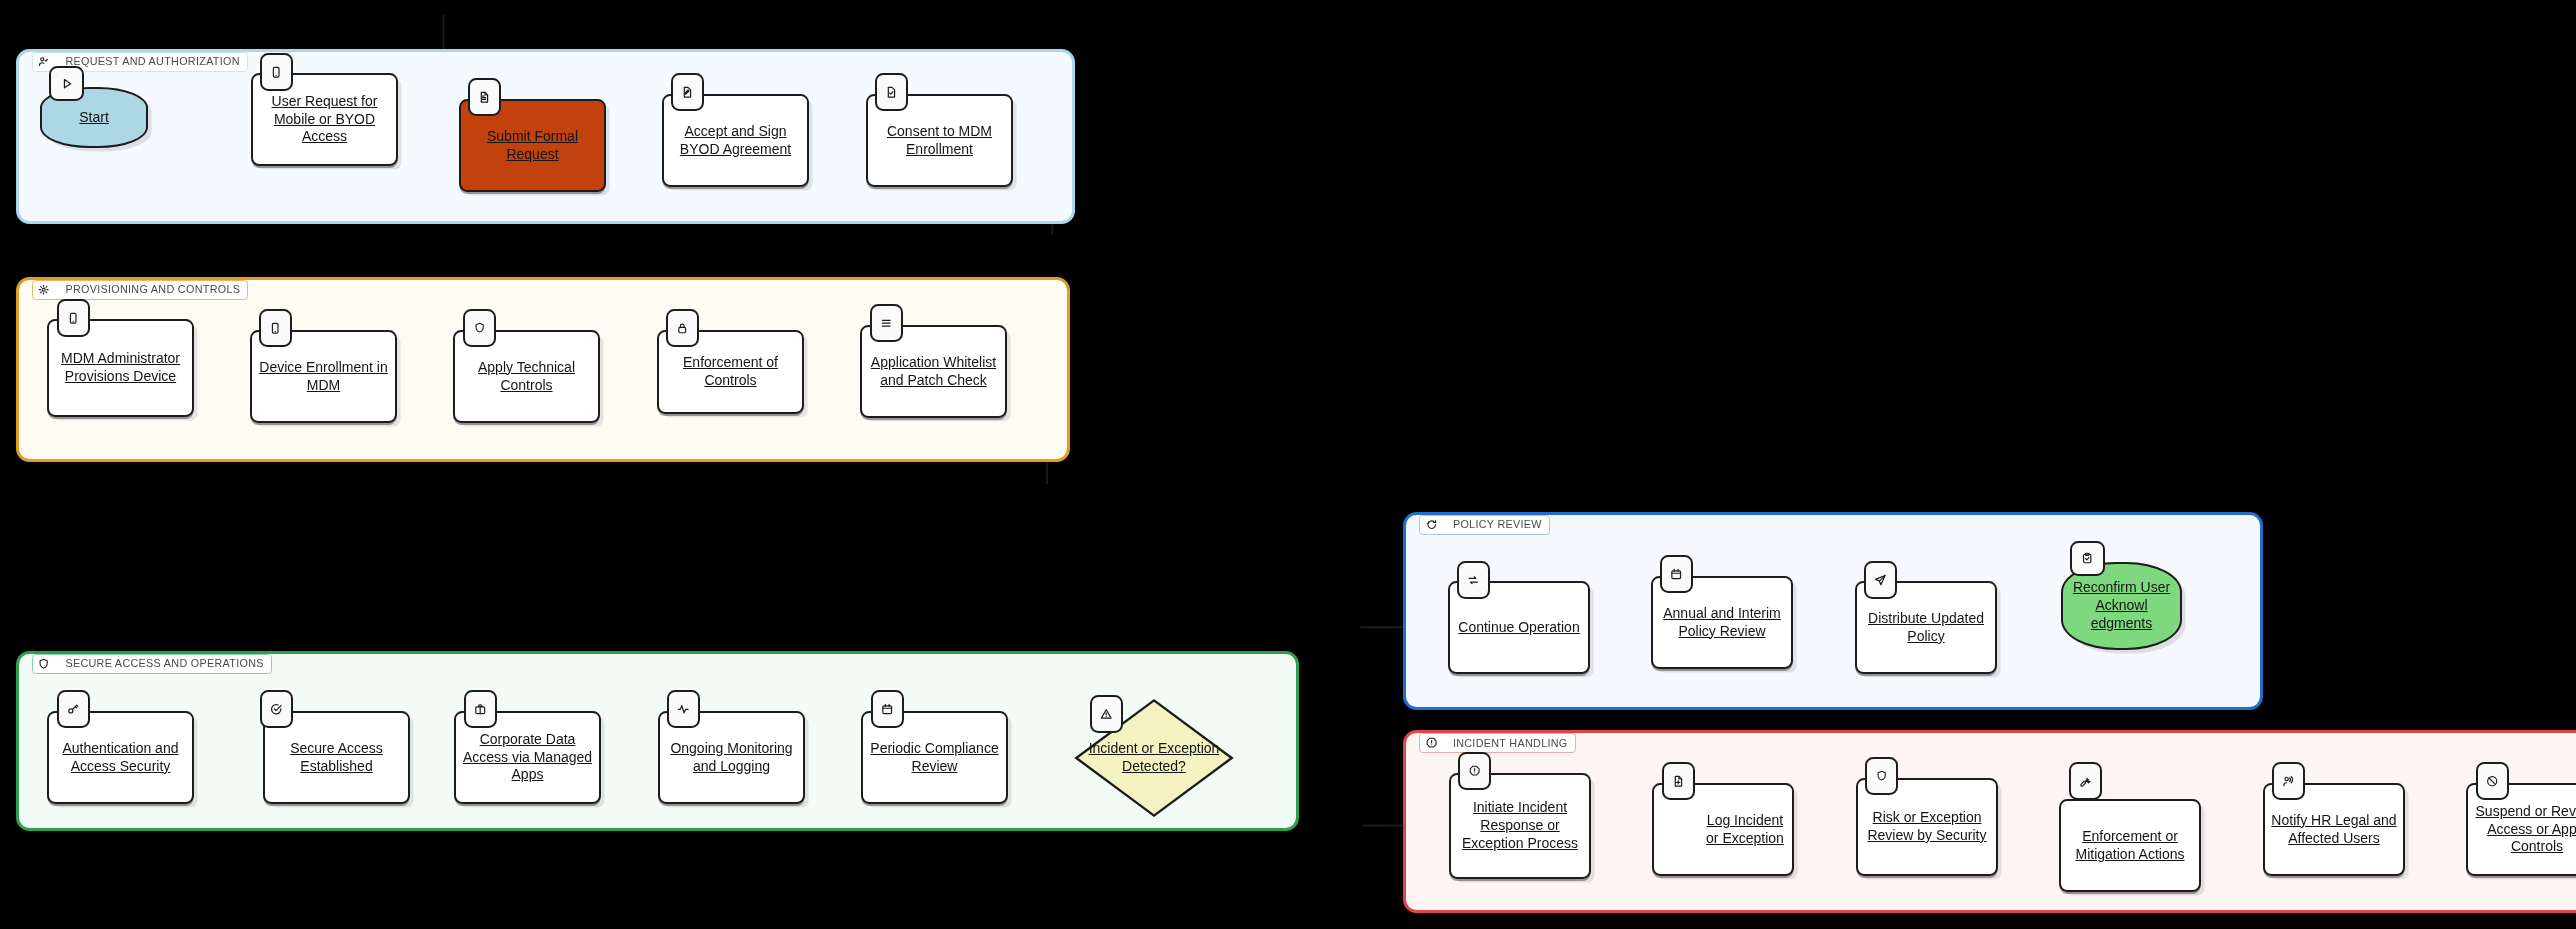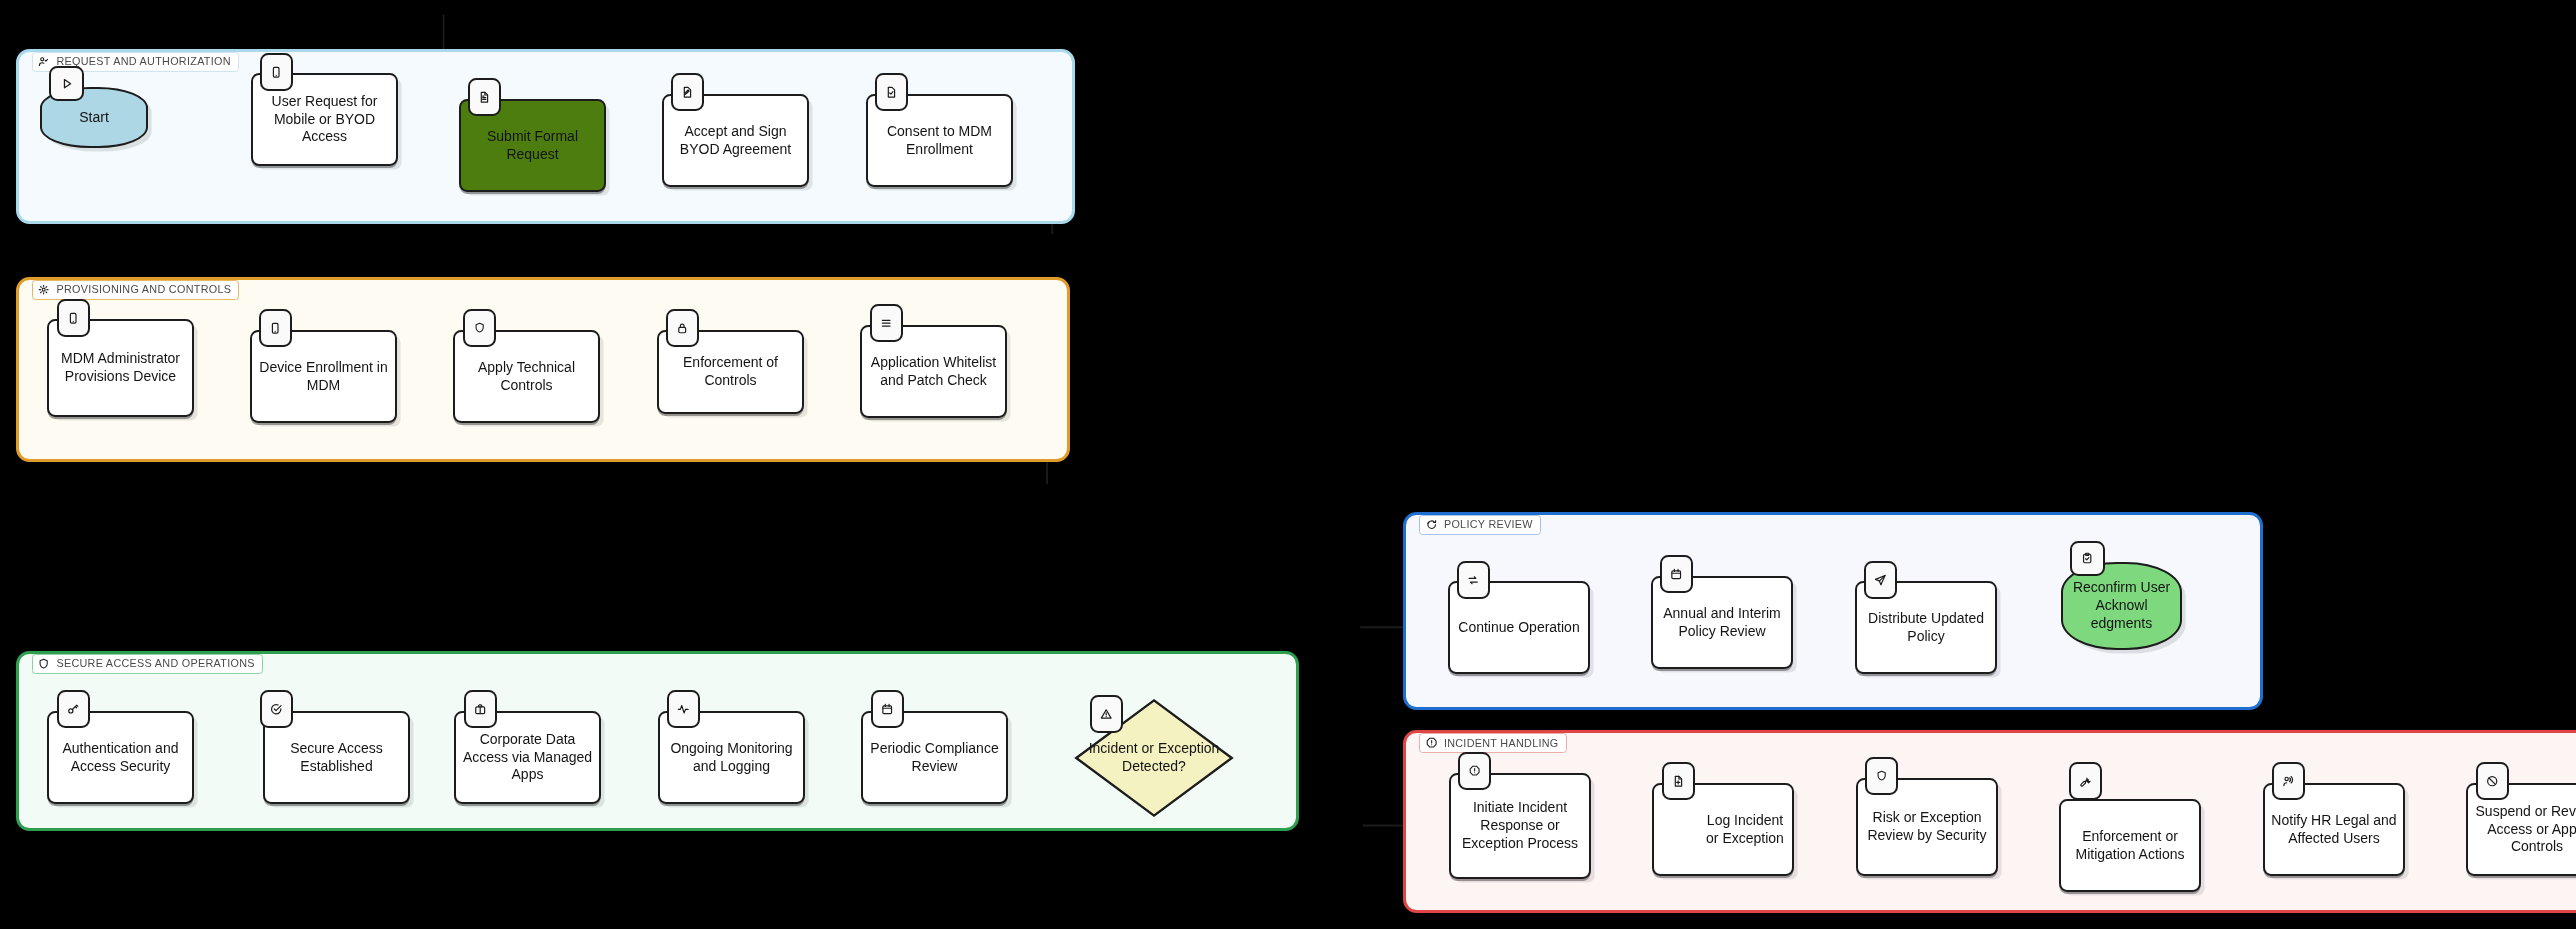--- a/index.html
+++ b/index.html
@@ -7,30 +7,30 @@
        font-family:"Liberation Sans","DejaVu Sans",sans-serif;}
 
   #stage{position:absolute;left:0;top:0;width:2879px;height:929px;}
   #edges{position:absolute;left:0;top:0;width:2879px;height:929px;pointer-events:none;}
 
   
   .lane{position:absolute;border-radius:13.4px;border-width:3.1px;border-style:solid;
         box-sizing:border-box;box-shadow:5.2px 5.2px 8.2px rgba(0,0,0,.13);}
   .lane-title{position:absolute;top:-0.5px;left:13.4px;transform:translateY(-0%);
       background:#fff;border-width:1.5px;border-style:solid;border-radius:3.6px;
-      padding:3.6px 7.2px 3.6px 5.2px;display:flex;align-items:center;gap:7px;
+      padding:3.6px 7.2px 3.6px 5.2px;display:flex;align-items:center;gap:16px;
       font-size:10.8px;letter-spacing:0.3px;color:#4a4a4a;white-space:nowrap;}
   .lane-title .lt-txt{line-height:1;}
   .lane-title svg{display:block;}
 
   
   .node{position:absolute;box-sizing:border-box;display:flex;align-items:center;
         justify-content:center;text-align:center;color:#141414;
         font-size:14px;line-height:1.28;}
-  .node .lbl{padding:0 5.2px;}
+  .node .lbl{padding:0 5.2px;text-decoration:underline;}
 
   .n-proc{background:#fff;border:2.1px solid #1c1c1c;border-radius:8.2px;
           box-shadow:4.6px 4.6px 0 -1px rgba(0,0,0,.09),0 2.6px 0 -0.5px rgba(0,0,0,.35);}
   .n-term{border:2.1px solid #1c1c1c;border-radius:46% / 34%;
           box-shadow:4.6px 4.6px 0 -1px rgba(0,0,0,.10);}
   .n-dec{border:none;background:none;box-shadow:none;}
   .n-dec .dia{position:absolute;left:0;top:0;width:100%;height:100%;}
   .n-dec .lbl{position:relative;z-index:2;}
 
   
@@ -167,21 +167,21 @@
     </div>
     <div class="node n-proc" style="left: 251px; top: 73px; width: 147px; height: 93px; background: rgb(255, 255, 255);">
       <div class="lbl">User Request for Mobile or BYOD Access</div>
     </div>
     <div class="badge" style="left: 260px; top: 53px;">
       <svg width="12.4" height="12.4" viewBox="0 0 24 24">
         <rect x="6.6" y="2.6" width="10.8" height="18.8" rx="2.2" stroke="#1c1c1c" stroke-width="2.3" fill="none" stroke-linecap="round" stroke-linejoin="round"></rect>
         <path d="M12 18.3v.2" stroke="#1c1c1c" stroke-width="2.3" fill="none" stroke-linecap="round" stroke-linejoin="round"></path>
       </svg>
     </div>
-    <div class="node n-proc" style="left: 459px; top: 99px; width: 147px; height: 93px; background: #4d7c0f;">
+    <div class="node n-proc" style="left: 459px; top: 99px; width: 147px; height: 93px; background: #c2410c;">
       <div class="lbl">Submit Formal Request</div>
     </div>
     <div class="badge" style="left: 468px; top: 78px;">
       <svg width="12.4" height="12.4" viewBox="0 0 24 24">
         <path d="M6.4 2.6h7.2l5 5v13.8H6.4z" stroke="#1c1c1c" stroke-width="2.3" fill="none" stroke-linecap="round" stroke-linejoin="round"></path>
         <path d="M13.4 2.8v5h5" stroke="#1c1c1c" stroke-width="2.3" fill="none" stroke-linecap="round" stroke-linejoin="round"></path>
         <path d="M9 13h6M9 16.4h6M9 9.8h2.6" stroke="#1c1c1c" stroke-width="2.3" fill="none" stroke-linecap="round" stroke-linejoin="round"></path>
       </svg>
     </div>
     <div class="node n-proc" style="left: 662px; top: 94px; width: 147px; height: 93px; background: rgb(255, 255, 255);">

